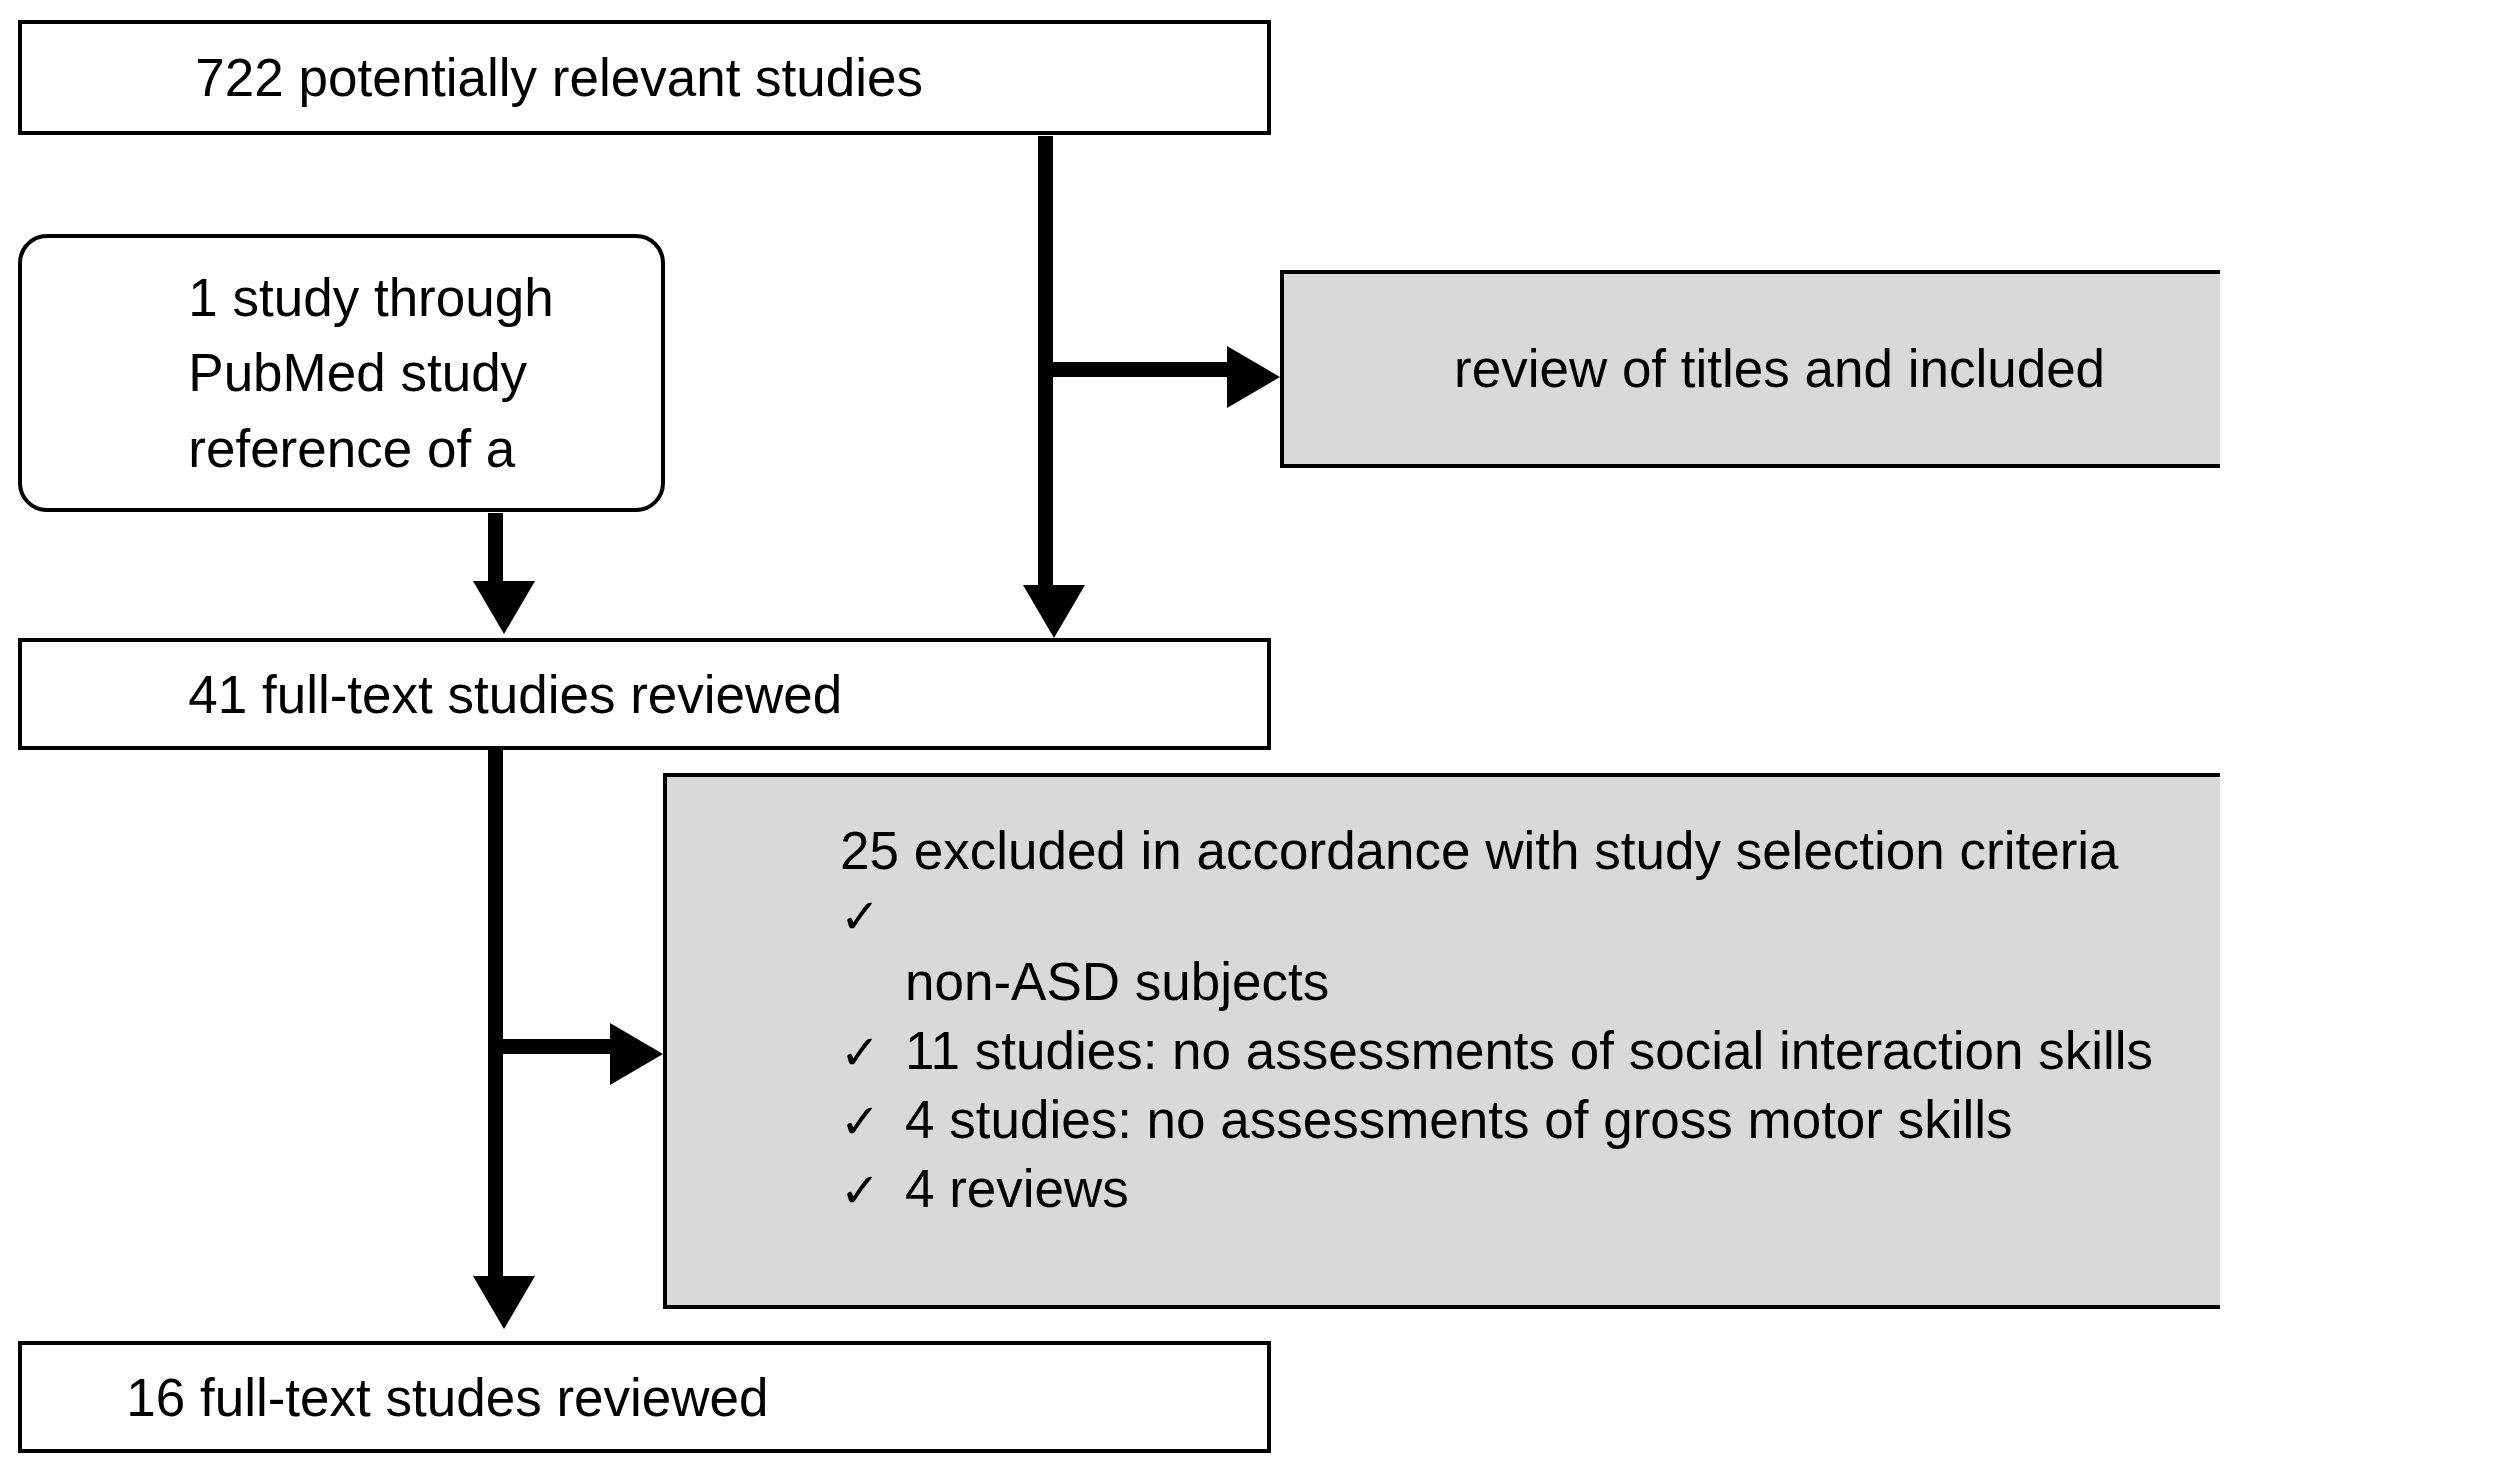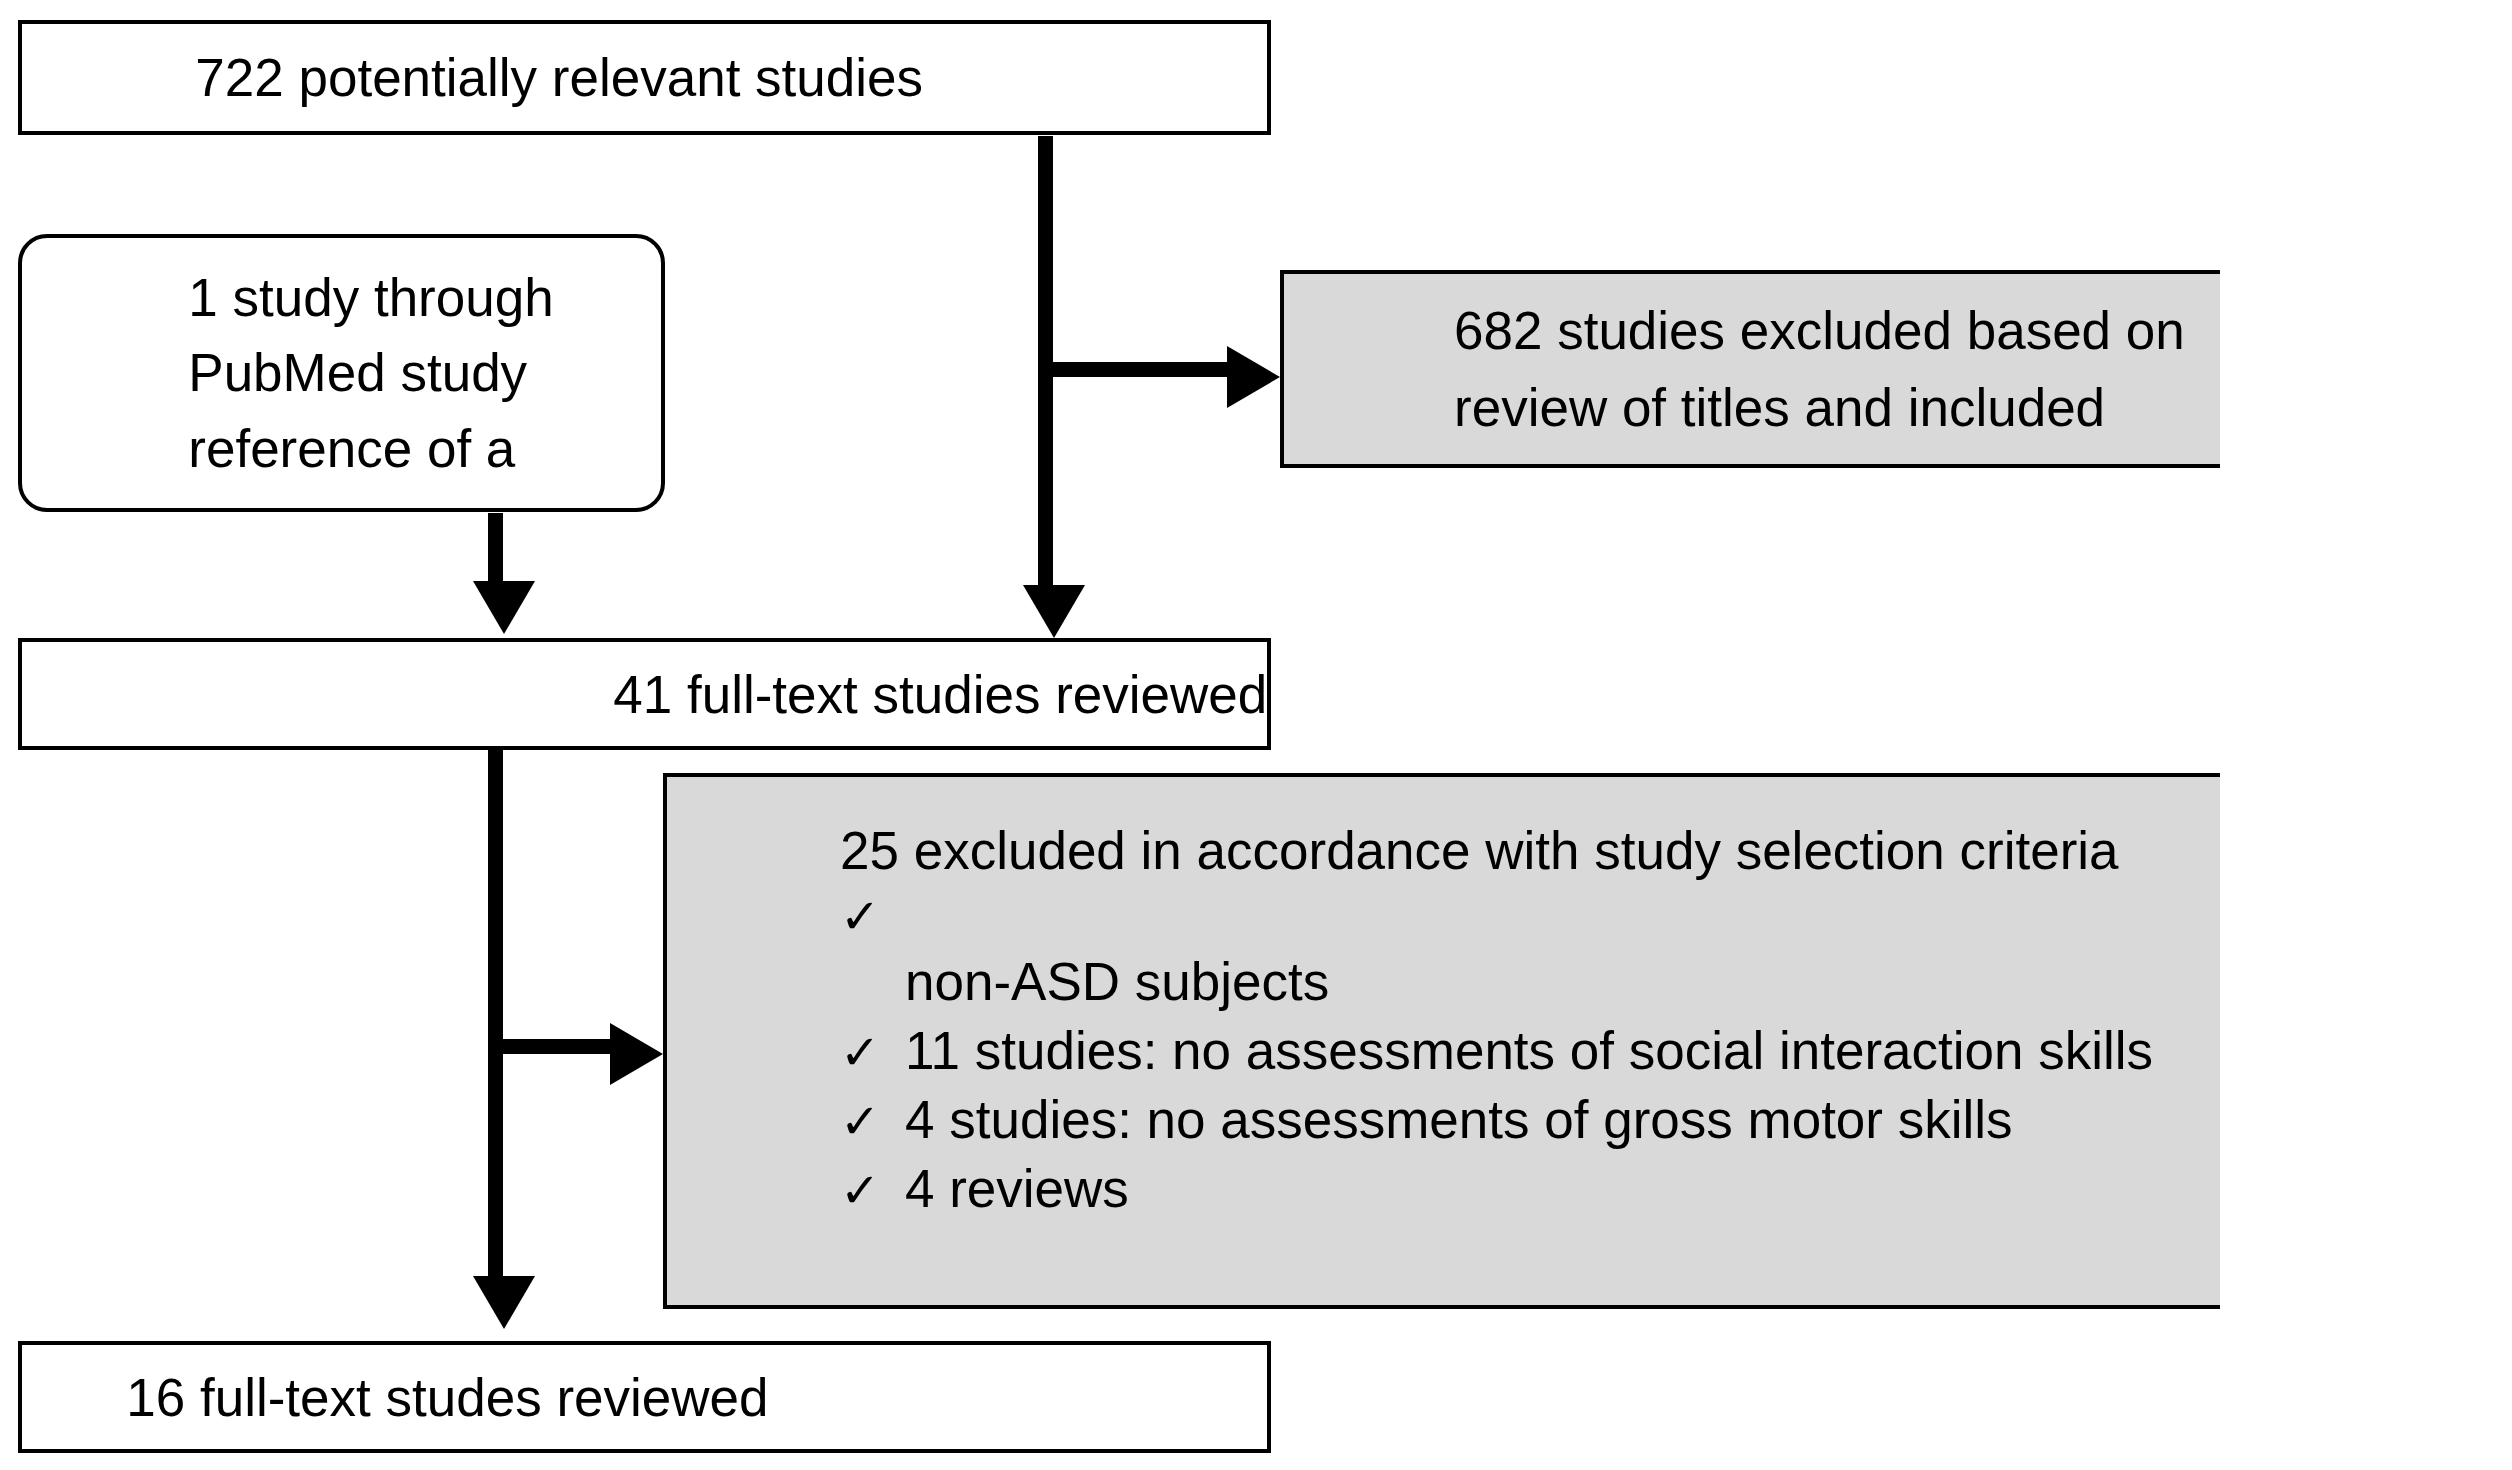--- a/index.html
+++ b/index.html
@@ -59,21 +59,21 @@
     left: 1280px; top: 270px;
     width: 1224px; height: 198px;
   }
   #box-excluded-titles .box-text {
     padding-left: 170px;
     line-height: 1.46;
   }
 
   #box-41-reviewed {
     left: 18.3px; top: 638px;
-    width: 1253px; height: 112px; align-items: flex-end;
+    width: 1253px; height: 112px;
   }
   #box-41-reviewed .box-text { padding-left: 166px; }
 
   #box-excluded-criteria {
     left: 663px; top: 773px;
     width: 1841px; height: 536px;
     justify-content: flex-start;
   }
   #box-excluded-criteria .crit-list {
     padding: 40px 0 0 173px;
@@ -156,21 +156,20 @@
     <div class="box-text">722 potentially relevant studies</div>
   </div>
 
   <div class="box" id="box-reference-study">
     <div class="box-text">1 study through</div>
     <div class="box-text">PubMed study</div>
     <div class="box-text">reference of a</div>
   </div>
 
   <div class="box shaded" id="box-excluded-titles">
-    <div class="box-text">682 studies excluded based on</div>
     <div class="box-text">review of titles and included</div>
   </div>
 
   <div class="box" id="box-41-reviewed">
     <div class="box-text">41 full-text studies reviewed</div>
   </div>
 
   <div class="box shaded" id="box-excluded-criteria">
     <div class="crit-list">
 

